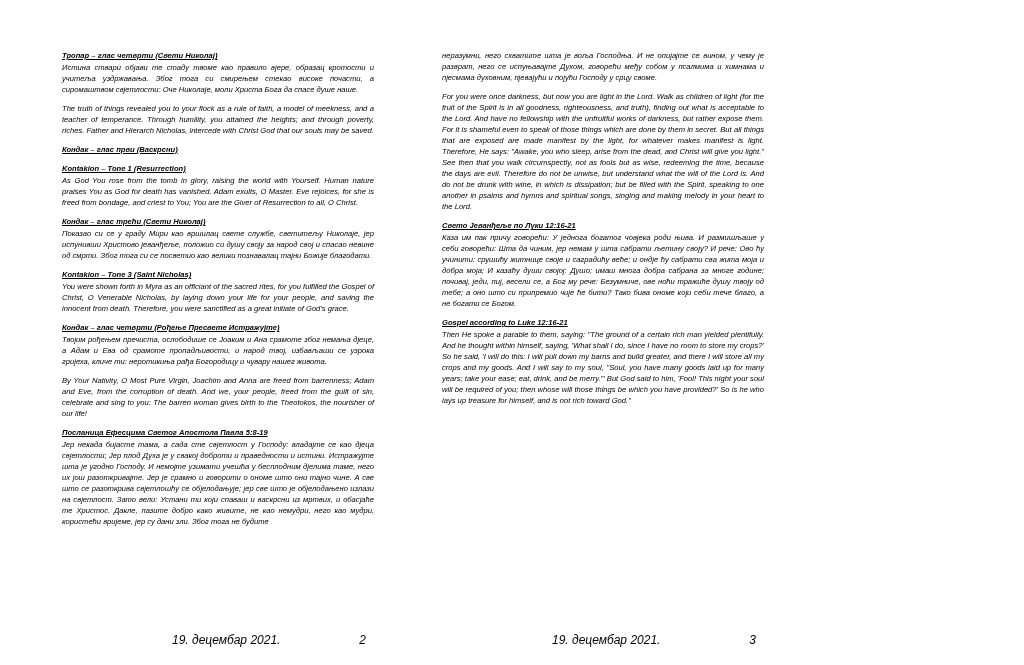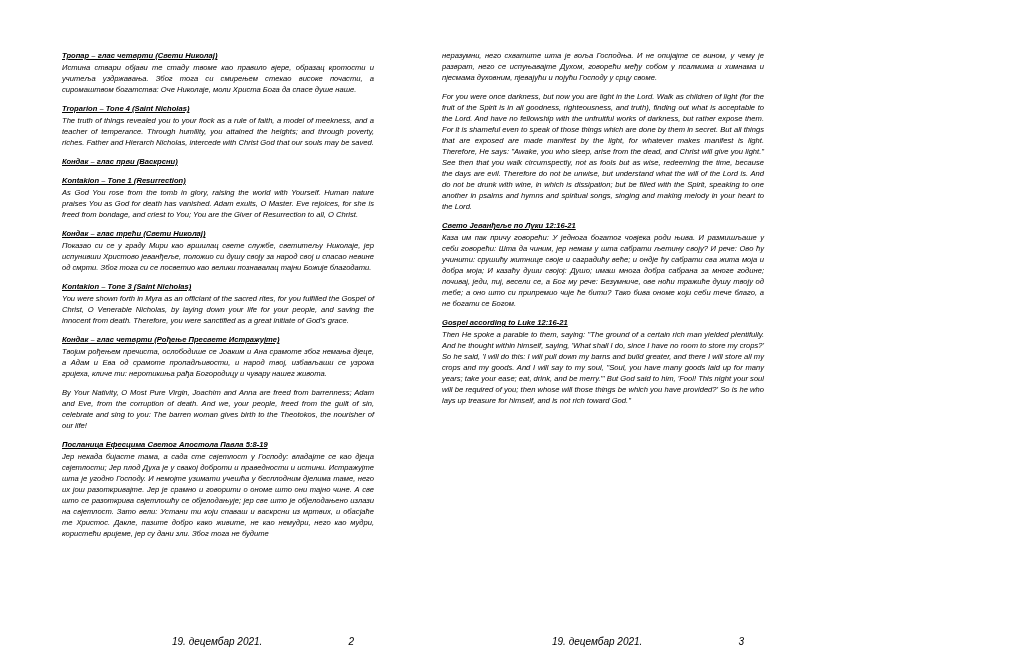--- a/index.html
+++ b/index.html
@@ -54,22 +54,22 @@
     text-decoration: underline;
     margin-bottom: 1px;
   }
   .body-text {
     margin-bottom: 0;
   }
   .footer {
     position: absolute;
     bottom: 18px;
     left: 0;
-    right: 12px;
-    font-size: 10px;
+    right: 0;
+    font-size: 12px;
   }
   .page-left .footer {
     padding-left: 62px;
     padding-right: 38px;
   }
   .page-right .footer {
     padding-left: 30px;
     padding-right: 60px;
   }
   .footer-inner {
@@ -87,25 +87,24 @@
 </head>
 <body>
 
 <div class="spread">
 
   <div class="page page-left">
     <div class="col">
 
       <div class="blk">
         <p class="heading">Тропар – глас четврти (Свети Николај)</p>
-        <p class="body-text">Истина ствари објави те стаду твоме као правило вјере, образац кротости и учитеља уздржавања. Због тога си смирењем стекао високе почасти, а сиромаштвом богатства: Оче Николаје, моли Христа Бога да спасе душе наше.</p>
+        <p class="body-text">Истина ствари објави те стаду твоме као правило вјере, образац кротости и учитеља уздржавања. Због тога си смирењем стекао високе почасти, а сиромаштвом свјетлости: Оче Николаје, моли Христа Бога да спасе душе наше.</p>
       </div>
 
       <div class="blk">
-        <p class="heading">Troparion – Tone 4 (Saint Nicholas)</p>
         <p class="body-text">The truth of things revealed you to your flock as a rule of faith, a model of meekness, and a teacher of temperance. Through humility, you attained the heights; and through poverty, riches. Father and Hierarch Nicholas, intercede with Christ God that our souls may be saved.</p>
       </div>
 
       <div class="blk">
         <p class="heading">Кондак – глас први (Васкрсни)</p>
       </div>
 
       <div class="blk">
         <p class="heading">Kontakion – Tone 1 (Resurrection)</p>
         <p class="body-text">As God You rose from the tomb in glory, raising the world with Yourself. Human nature praises You as God for death has vanished. Adam exults, O Master. Eve rejoices, for she is freed from bondage, and criest to You; You are the Giver of Resurrection to all, O Christ.</p>

